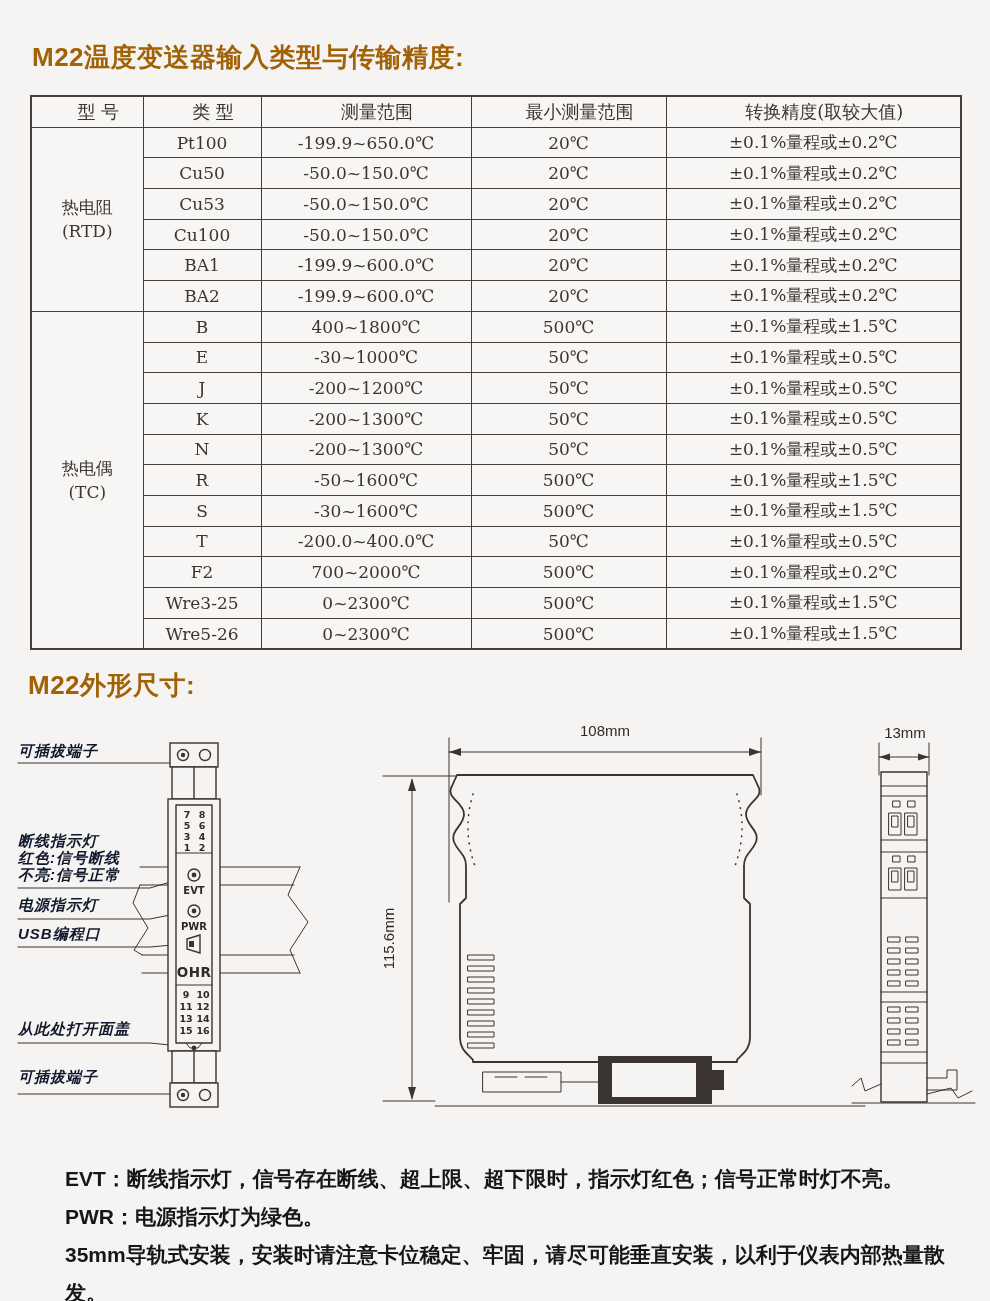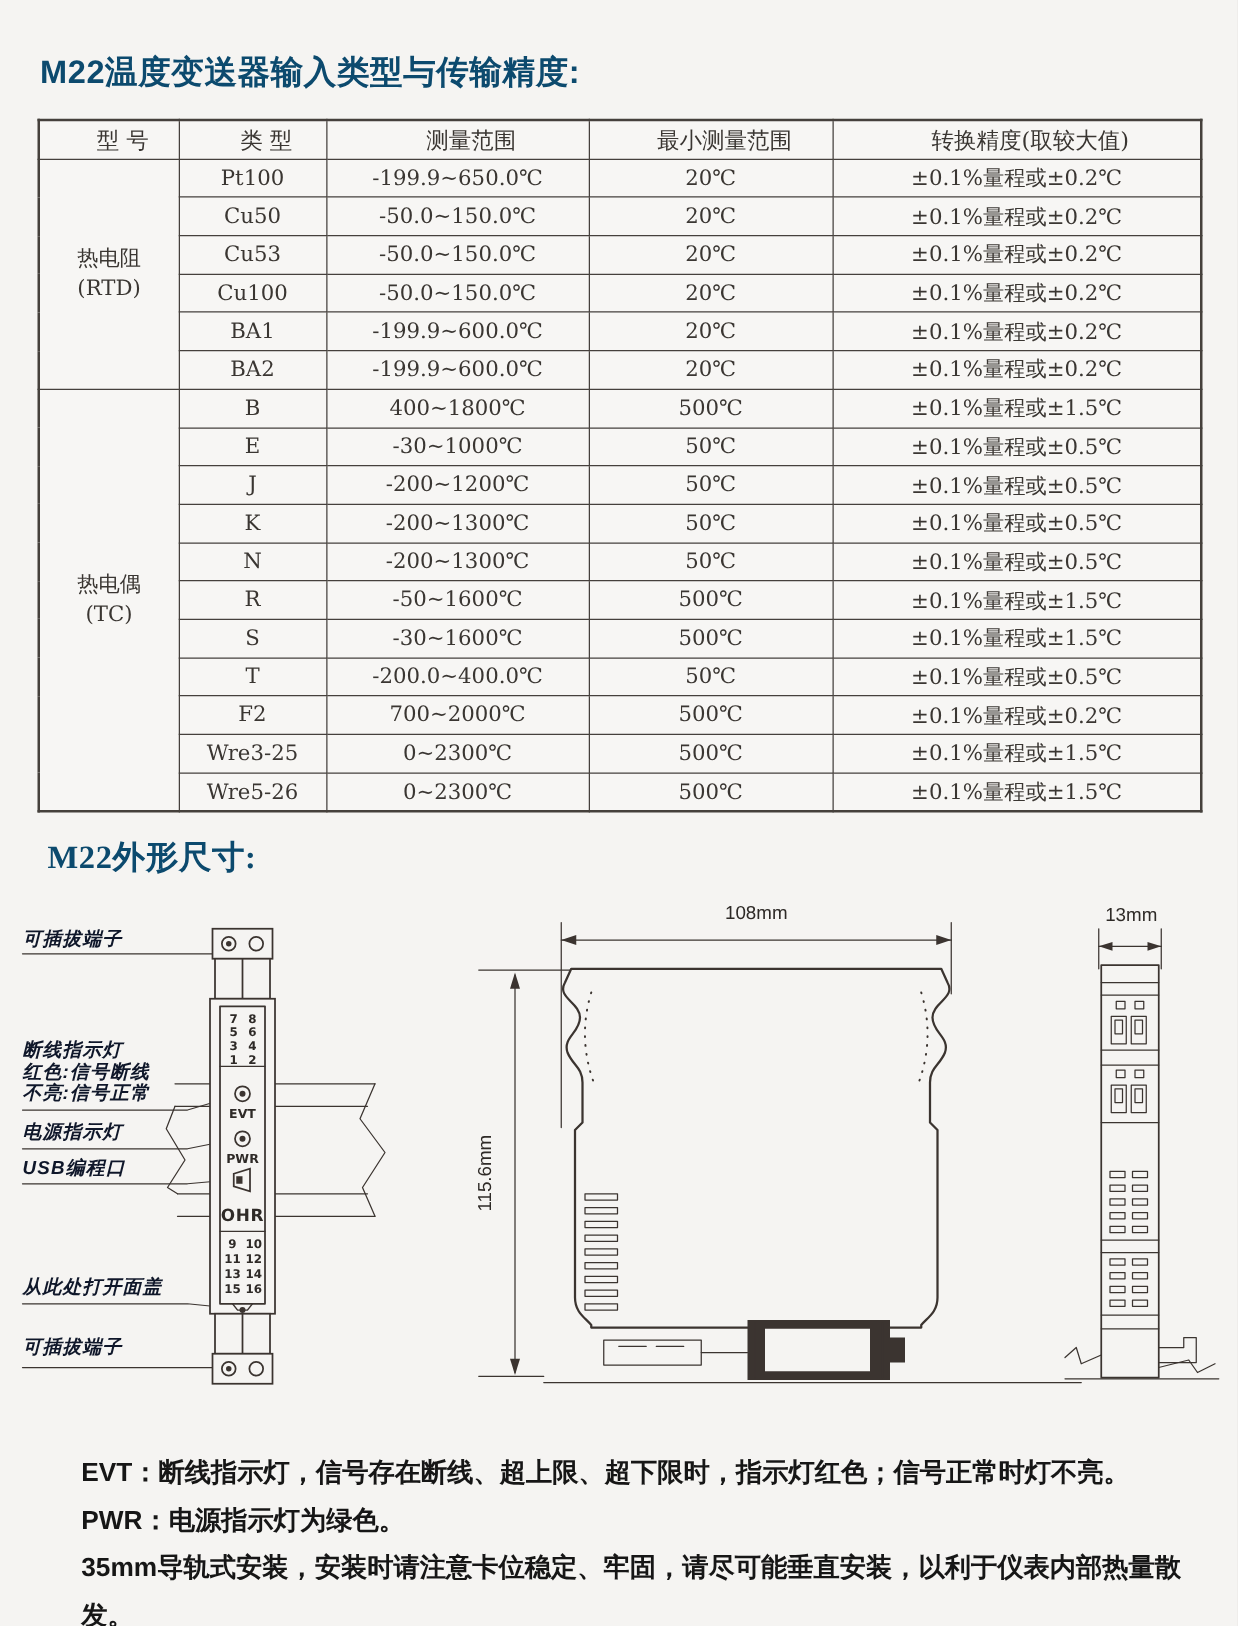--- a/index.html
+++ b/index.html
@@ -1,18 +1,18 @@
 <!DOCTYPE html>
 <html><head>
 <meta charset="utf-8">
 <style>
   html,body{margin:0;padding:0;background:#e9e8e6;}
   .page{position:relative;width:990px;height:1301px;background:#f5f4f2;overflow:hidden;
         font-family:"Liberation Sans",sans-serif;color:#2b2724;}
-  .h1{position:absolute;font-weight:bold;font-size:26px;color:#0c4a6e;letter-spacing:0.5px;}
+  .h1{position:absolute;font-weight:bold;font-size:26px;color:#a16207;letter-spacing:0.5px;}
   
   .spec-table{position:absolute;left:30px;top:95px;width:930px;border-collapse:collapse;
               table-layout:fixed;background:#f7f6f4;
               font-family:"DejaVu Serif","Liberation Serif",serif;font-size:17px;color:#3a3632;}
   .spec-table col.c1{width:112px}.spec-table col.c2{width:118px}.spec-table col.c3{width:210px}
   .spec-table col.c4{width:195px}.spec-table col.c5{width:295px}
   .spec-table td,.spec-table th{border:1px solid #45403c;text-align:center;vertical-align:middle;
               height:29.7px;padding:0;font-weight:normal;}
   .spec-table th{font-size:18px;padding-left:22px;}
   .spec-table{border:2px solid #45403c;}
@@ -165,21 +165,21 @@
     </tr>
     <tr>
       <td>Wre5-26</td>
       <td>0~2300℃</td>
       <td>500℃</td>
       <td>±0.1%量程或±1.5℃</td>
     </tr>
   </tbody>
     </table>
 
-  <div class="h1" style="left:38px;top:668px;font-family:Liberation Serif, serif;">M22外形尺寸:</div>
+  <div class="h1" style="left:28px;top:668px;">M22外形尺寸:</div>
 
   <div class="dwg-label" style="left:18px;top:742px;">可插拔端子</div>
   <div class="dwg-label" style="left:18px;top:832px;">
     <span class="ln">断线指示灯</span>
     <span class="ln">红色:信号断线</span>
     <span class="ln">不亮:信号正常</span>
   </div>
   <div class="dwg-label" style="left:18px;top:896px;">电源指示灯</div>
   <div class="dwg-label" style="left:18px;top:925px;">USB编程口</div>
   <div class="dwg-label" style="left:18px;top:1020px;">从此处打开面盖</div>

